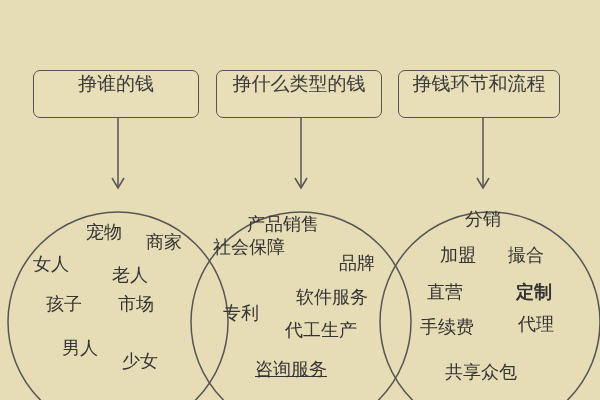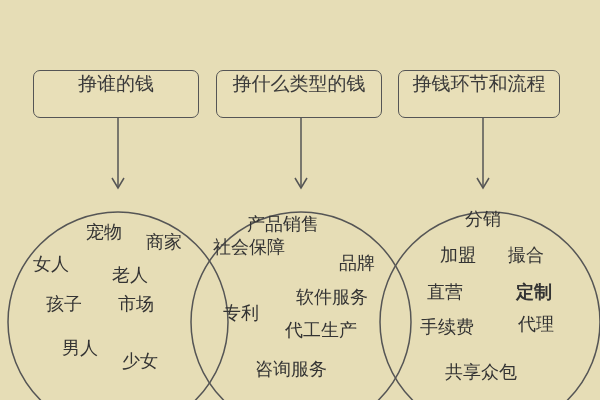--- a/index.html
+++ b/index.html
@@ -41,21 +41,21 @@
 <span class="word" style="left:118px;top:292px;">市场</span>
 <span class="word" style="left:62px;top:336px;">男人</span>
 <span class="word" style="left:122px;top:349px;">少女</span>
 
 <span class="word" style="left:247px;top:212px;">产品销售</span>
 <span class="word" style="left:213px;top:235px;">社会保障</span>
 <span class="word" style="left:339px;top:251px;text-align:right;">品牌</span>
 <span class="word" style="left:296px;top:285px;">软件服务</span>
 <span class="word" style="left:223px;top:301px;">专利</span>
 <span class="word" style="left:285px;top:318px;">代工生产</span>
-<span class="word" style="left:255px;top:357px;">咨询服务</span>
+<span class="word" style="left:255px;top:357px;text-decoration:underline;">咨询服务</span>
 
 <span class="word" style="left:465px;top:207px;">分销</span>
 <span class="word" style="left:440px;top:243px;">加盟</span>
 <span class="word" style="left:508px;top:243px;">撮合</span>
 <span class="word" style="left:427px;top:280px;">直营</span>
 <span class="word" style="left:516px;top:280px;font-weight:bold;">定制</span>
 <span class="word" style="left:420px;top:315px;">手续费</span>
 <span class="word" style="left:518px;top:312px;">代理</span>
 <span class="word" style="left:445px;top:360px;">共享众包</span>
 

